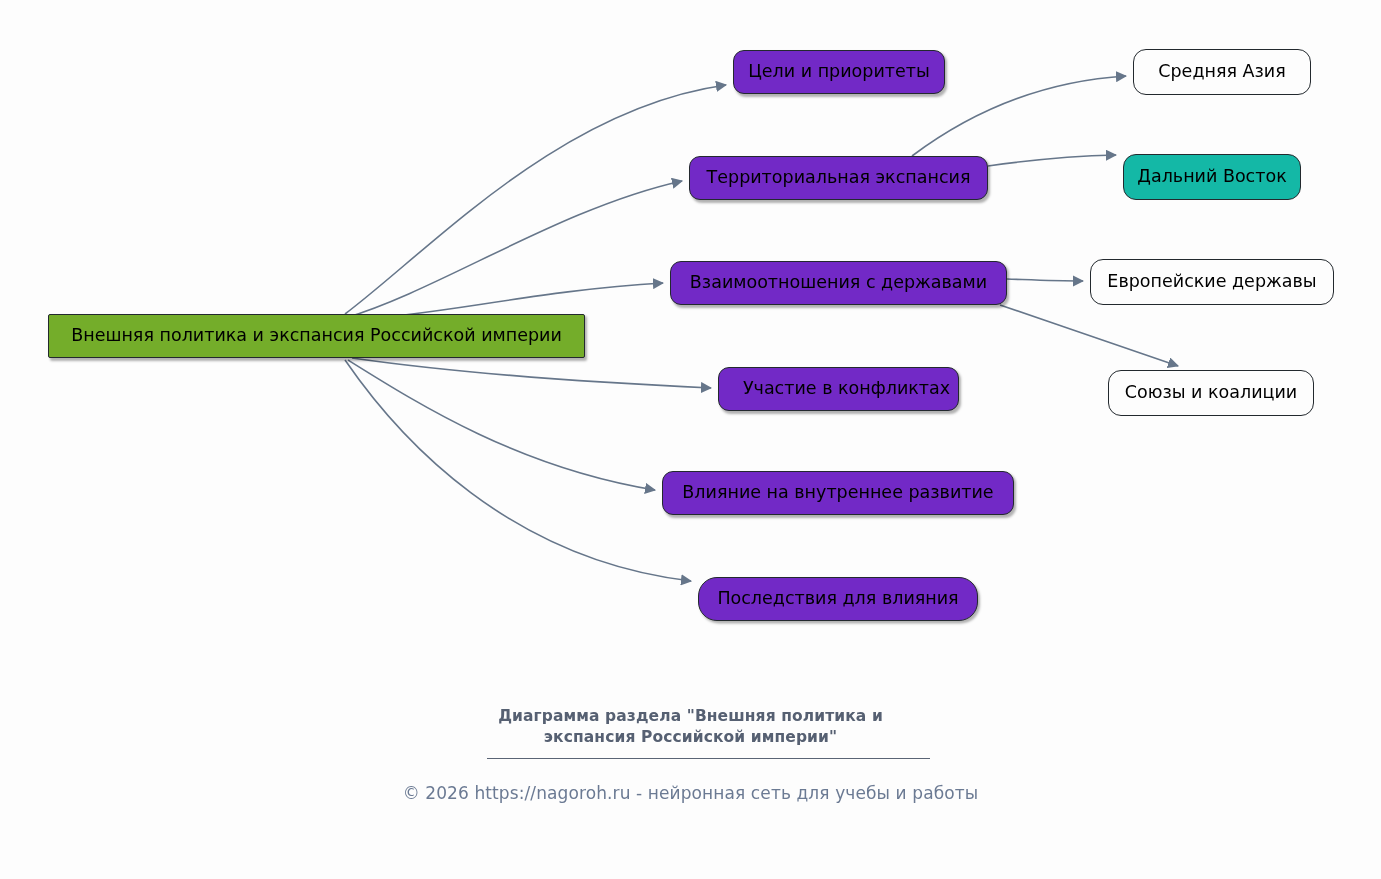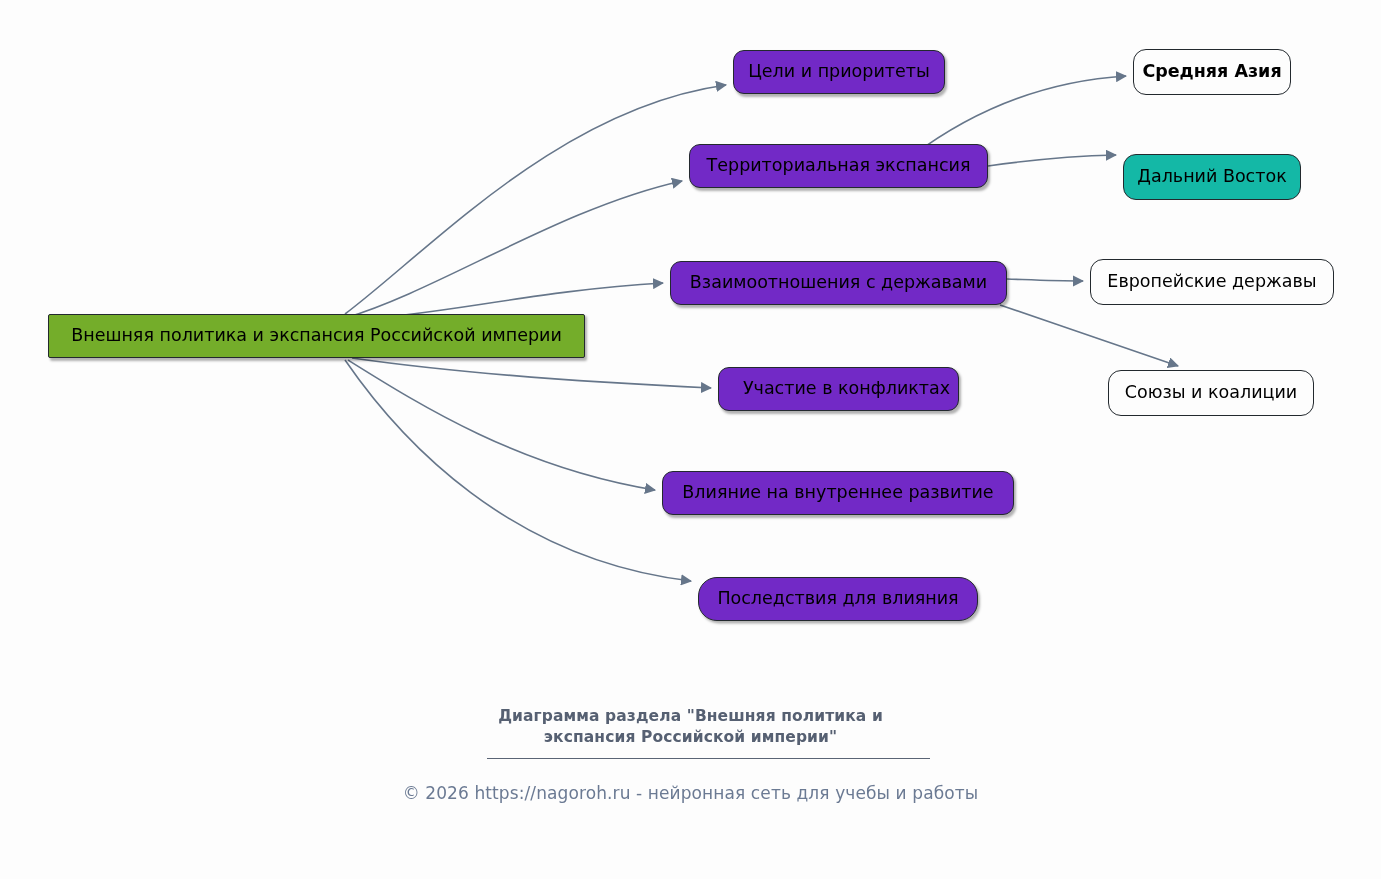--- a/index.html
+++ b/index.html
@@ -113,37 +113,37 @@
       </g>
   </svg>
 
   <div class="node node-root" id="node-root" style="left: 48px; top: 314px; width: 537px; height: 44px; background: rgb(116, 173, 42); border-color: rgb(35, 41, 46); color: rgb(0, 0, 0);">
     <span>Внешняя политика и экспансия Российской империи</span>
   </div>
 
   <div class="node node-branch" id="node-b1" style="left: 733px; top: 50px; width: 212px; height: 44px; background: rgb(114, 41, 198); border-color: rgb(35, 41, 46); color: rgb(0, 0, 0);">
     <span>Цели и приоритеты</span>
   </div>
-  <div class="node node-branch" id="node-b2" style="left: 689px; top: 144px; width: 299px; height: 44px; background: rgb(114, 41, 198); border-color: rgb(35, 41, 46); color: rgb(0, 0, 0);">
+  <div class="node node-branch" id="node-b2" style="left: 689px; top: 156px; width: 299px; height: 44px; background: rgb(114, 41, 198); border-color: rgb(35, 41, 46); color: rgb(0, 0, 0);">
     <span>Территориальная экспансия</span>
   </div>
   <div class="node node-branch" id="node-b3" style="left: 670px; top: 261px; width: 337px; height: 44px; background: rgb(114, 41, 198); border-color: rgb(35, 41, 46); color: rgb(0, 0, 0);">
     <span>Взаимоотношения с державами</span>
   </div>
   <div class="node node-branch" id="node-b4" style="left: 718px; top: 367px; width: 241px; height: 44px; background: rgb(114, 41, 198); border-color: rgb(35, 41, 46); color: rgb(0, 0, 0); padding-left: 16px;">
     <span>Участие в конфликтах</span>
   </div>
   <div class="node node-branch" id="node-b5" style="left: 662px; top: 471px; width: 352px; height: 44px; background: rgb(114, 41, 198); border-color: rgb(35, 41, 46); color: rgb(0, 0, 0);">
     <span>Влияние на внутреннее развитие</span>
   </div>
   <div class="node node-branch" id="node-b6" style="left: 698px; top: 577px; width: 280px; height: 44px; background: rgb(114, 41, 198); border-color: rgb(35, 41, 46); color: rgb(0, 0, 0); border-radius: 19px;">
     <span>Последствия для влияния</span>
   </div>
 
-  <div class="node node-leaf" id="node-l1" style="left: 1133px; top: 49px; width: 158px; height: 46px; background: rgb(253, 253, 253); border-color: rgb(35, 41, 46); color: rgb(0, 0, 0); font-weight: bold;">
+  <div class="node node-leaf" id="node-l1" style="left: 1133px; top: 49px; width: 178px; height: 46px; background: rgb(253, 253, 253); border-color: rgb(35, 41, 46); color: rgb(0, 0, 0);">
     <span>Средняя Азия</span>
   </div>
   <div class="node node-leaf" id="node-l2" style="left: 1123px; top: 154px; width: 178px; height: 46px; background: #14b8a6; border-color: rgb(35, 41, 46); color: rgb(0, 0, 0);">
     <span>Дальний Восток</span>
   </div>
   <div class="node node-leaf" id="node-l3" style="left: 1090px; top: 259px; width: 244px; height: 46px; background: rgb(253, 253, 253); border-color: rgb(35, 41, 46); color: rgb(0, 0, 0);">
     <span>Европейские державы</span>
   </div>
   <div class="node node-leaf" id="node-l4" style="left: 1108px; top: 370px; width: 206px; height: 46px; background: rgb(253, 253, 253); border-color: rgb(35, 41, 46); color: rgb(0, 0, 0);">
     <span>Союзы и коалиции</span>

